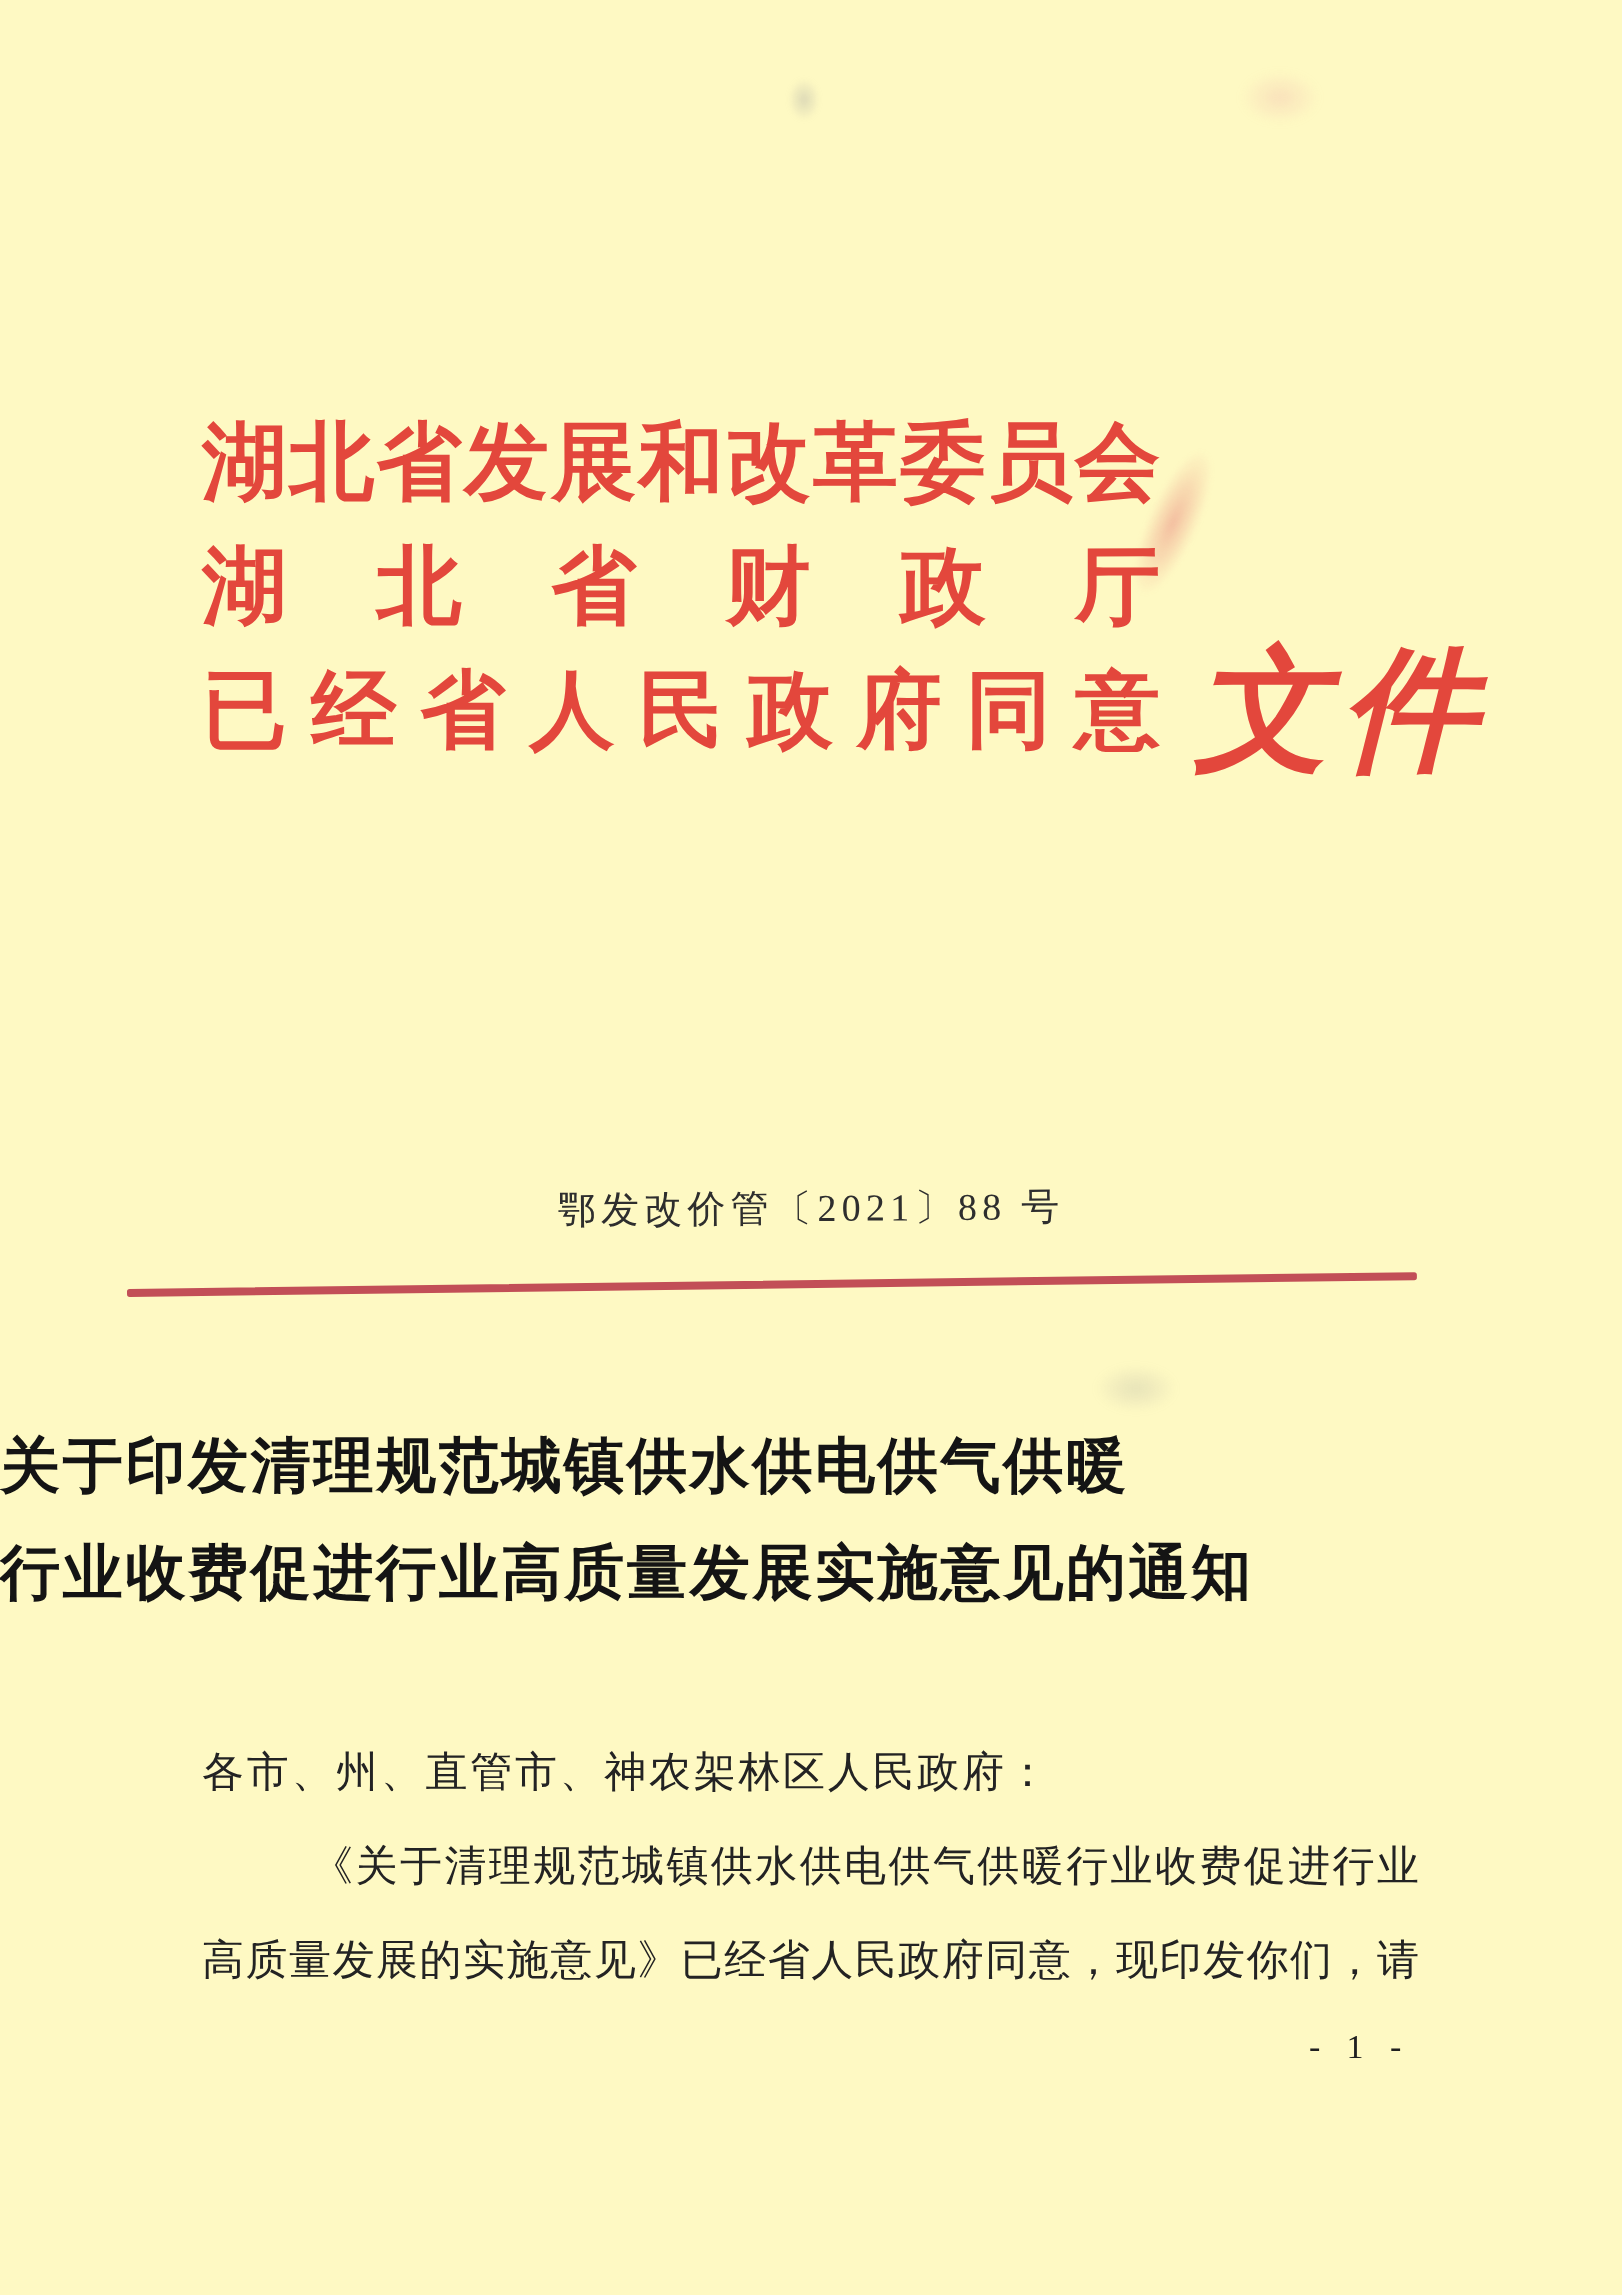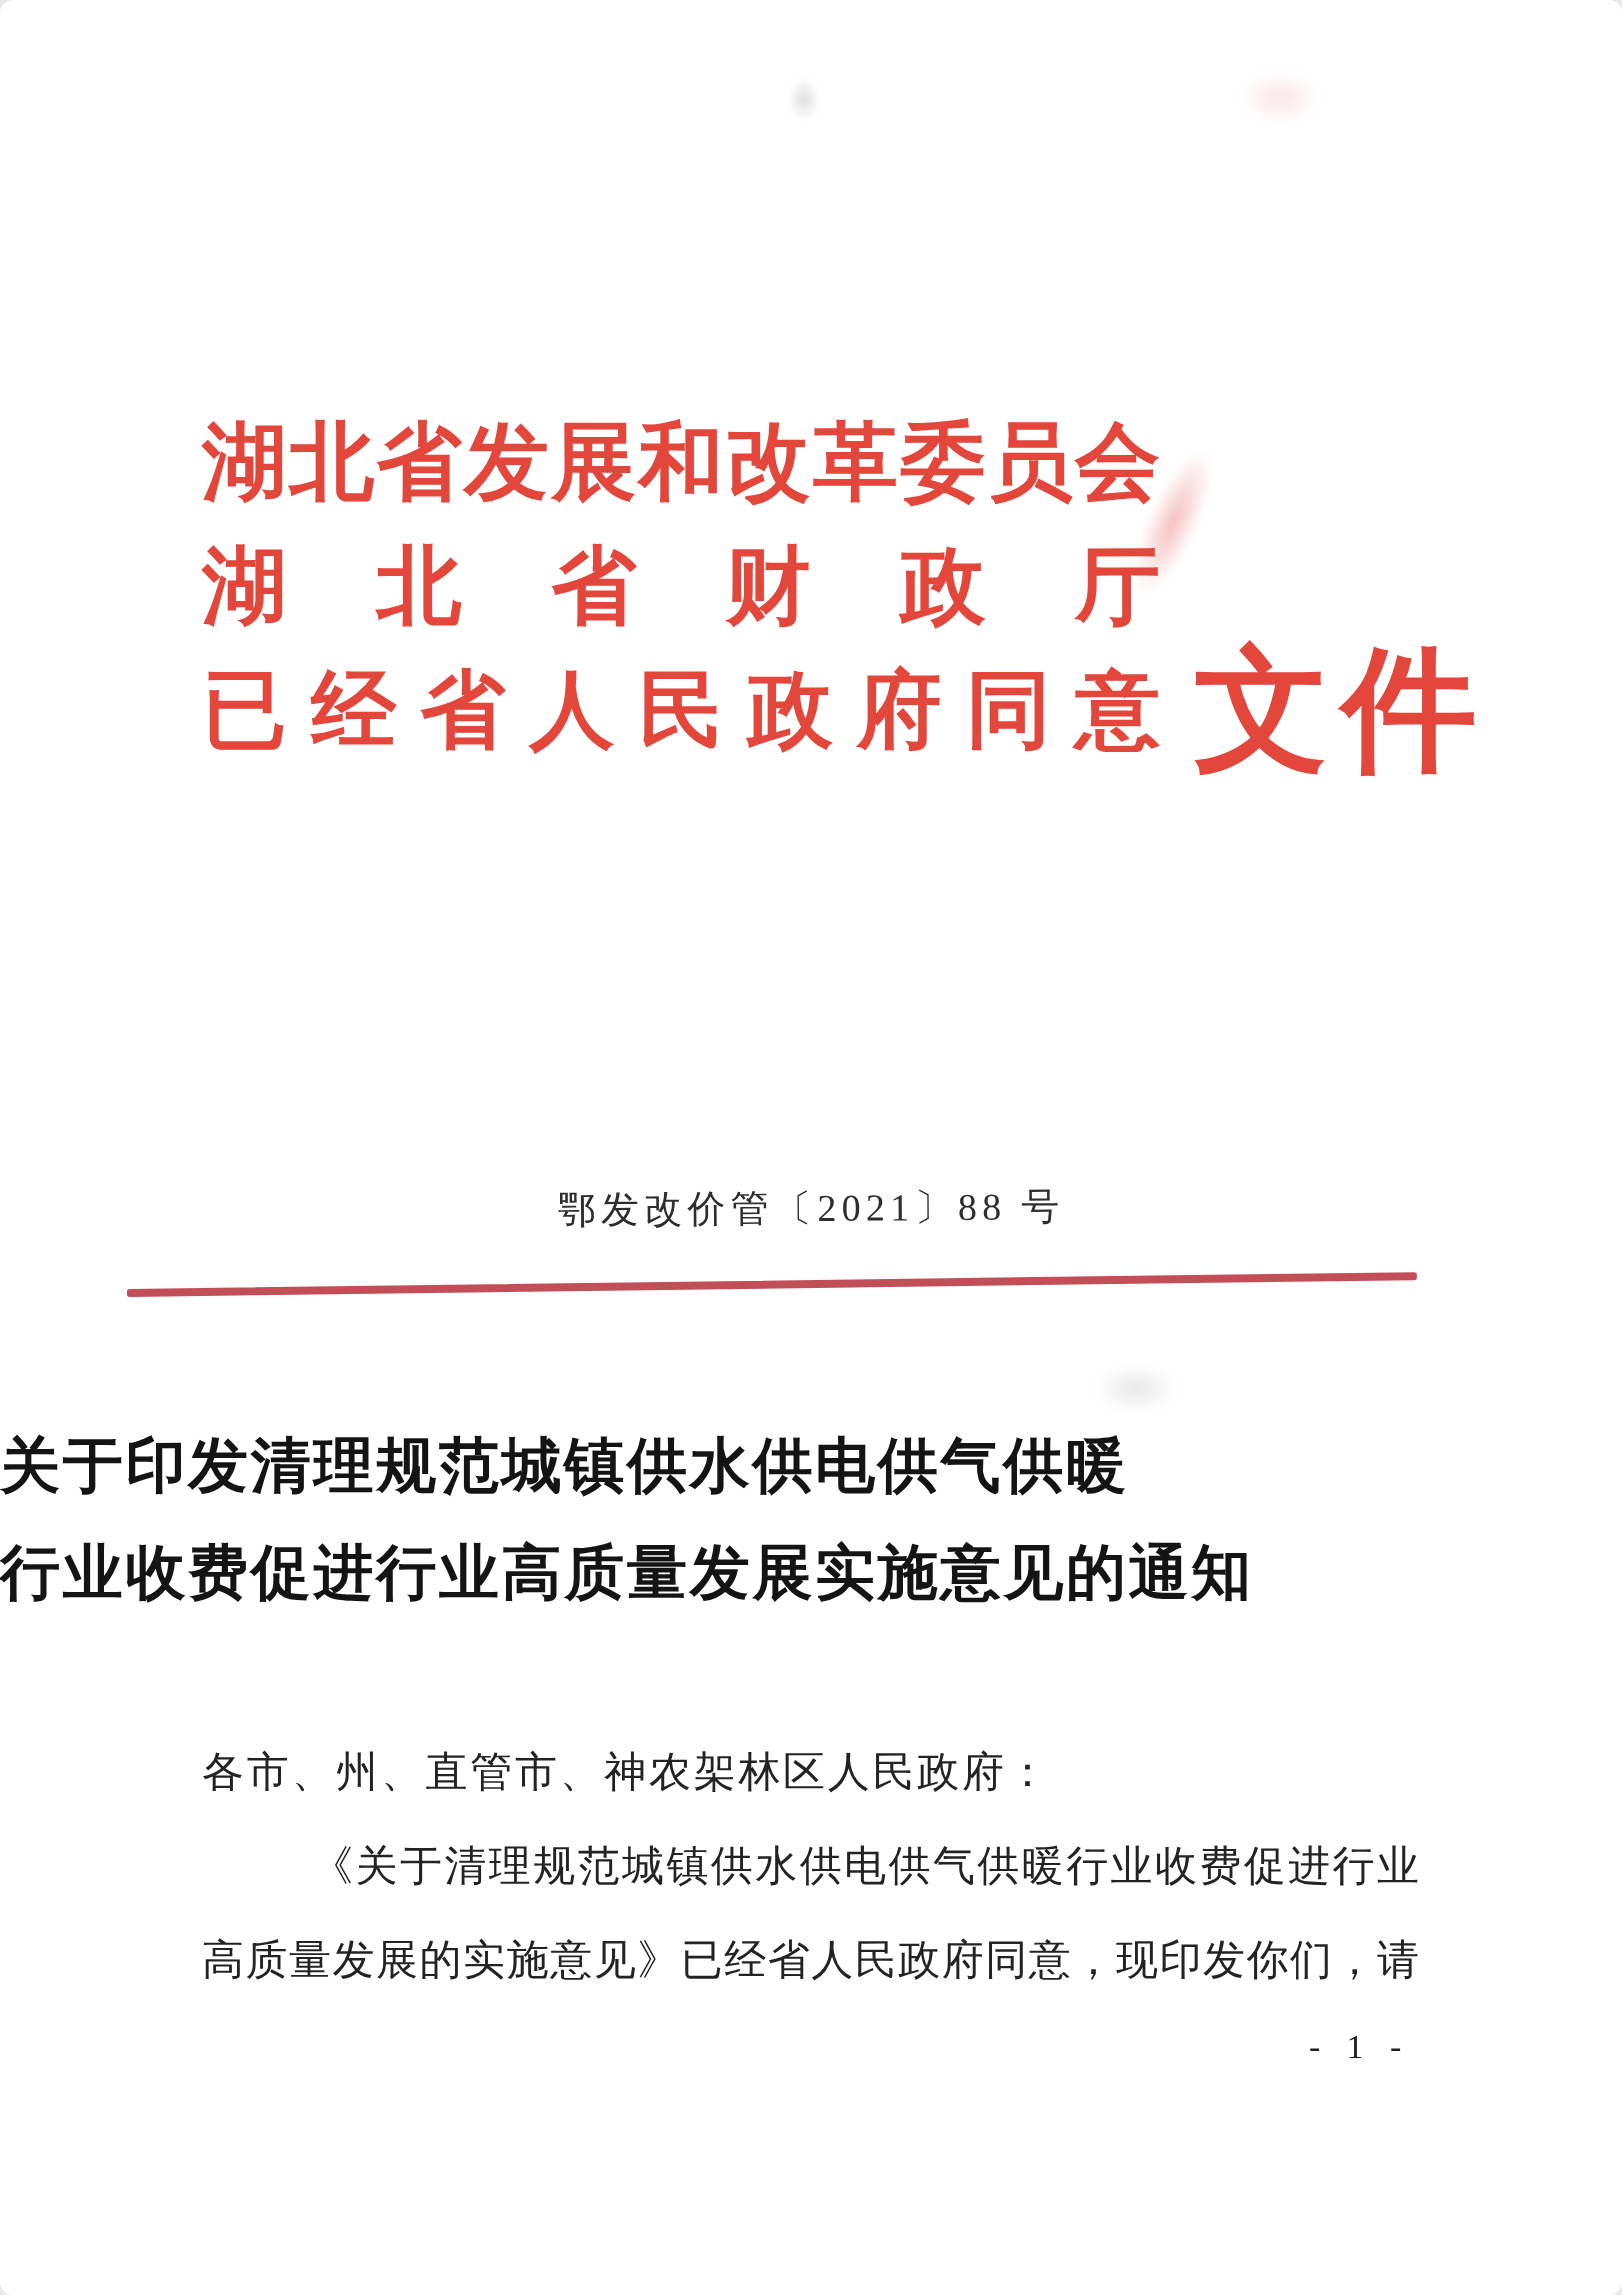--- a/index.html
+++ b/index.html
@@ -5,24 +5,23 @@
   html, body {
     margin: 0;
     padding: 0;
     background: #e9e9e9;
   }
   .page {
     position: relative;
     width: 1622px;
     height: 2295px;
     margin: 0 auto;
-    background: #ffffff;
+    background: #fef9c3;
     overflow: hidden;
     font-family: "Liberation Serif", "DejaVu Serif", serif;
-    border-radius: 13px;
   }
 
   
   .agency-block {
     position: absolute;
     left: 202px;
     top: 400px;
     width: 958px;
   }
   .agency-line {
@@ -37,20 +36,21 @@
   }
   .wenjian {
     position: absolute;
     left: 1194px;
     top: 622px;
     font-size: 135px;
     line-height: 177px;
     font-weight: 600;
     letter-spacing: 12.4px;
     white-space: nowrap;
+    font-style: italic;
   }
 
   
   .doc-number {
     position: absolute;
     left: 0;
     top: 1183px;
     width: 100%;
     text-align: center;
     font-size: 38px;

